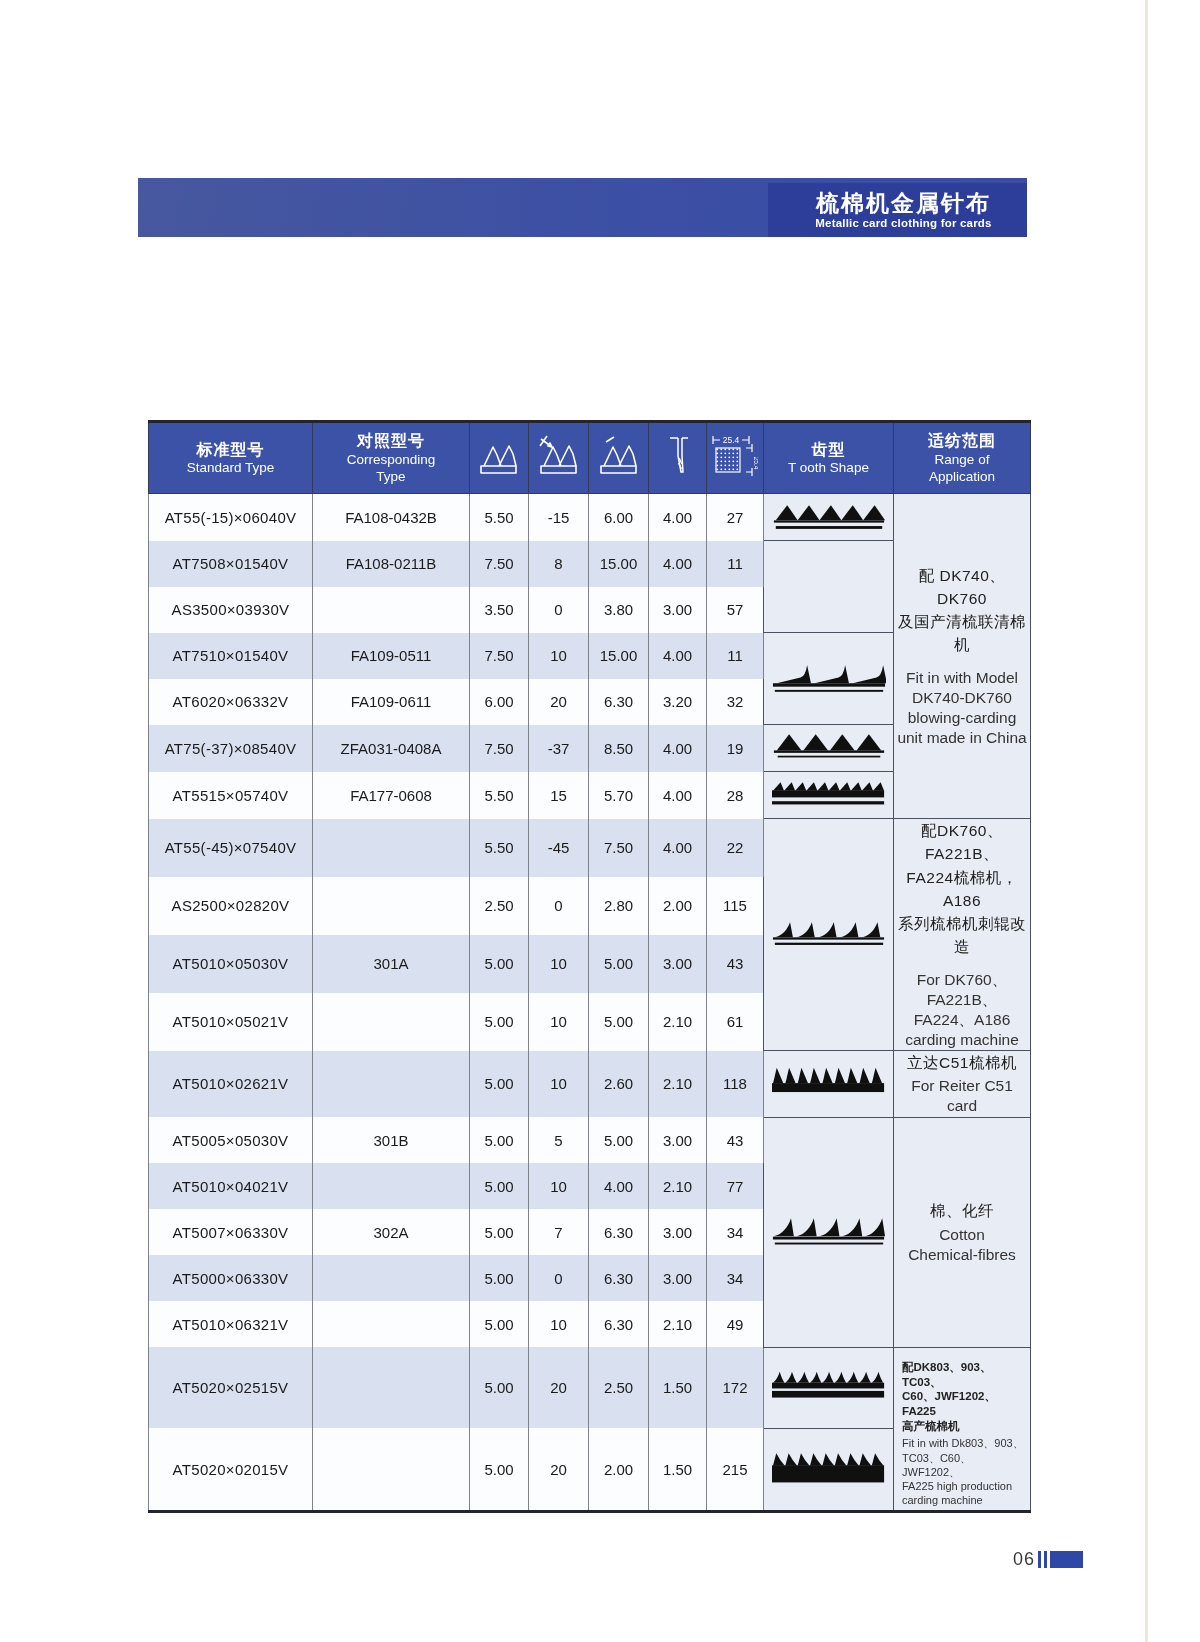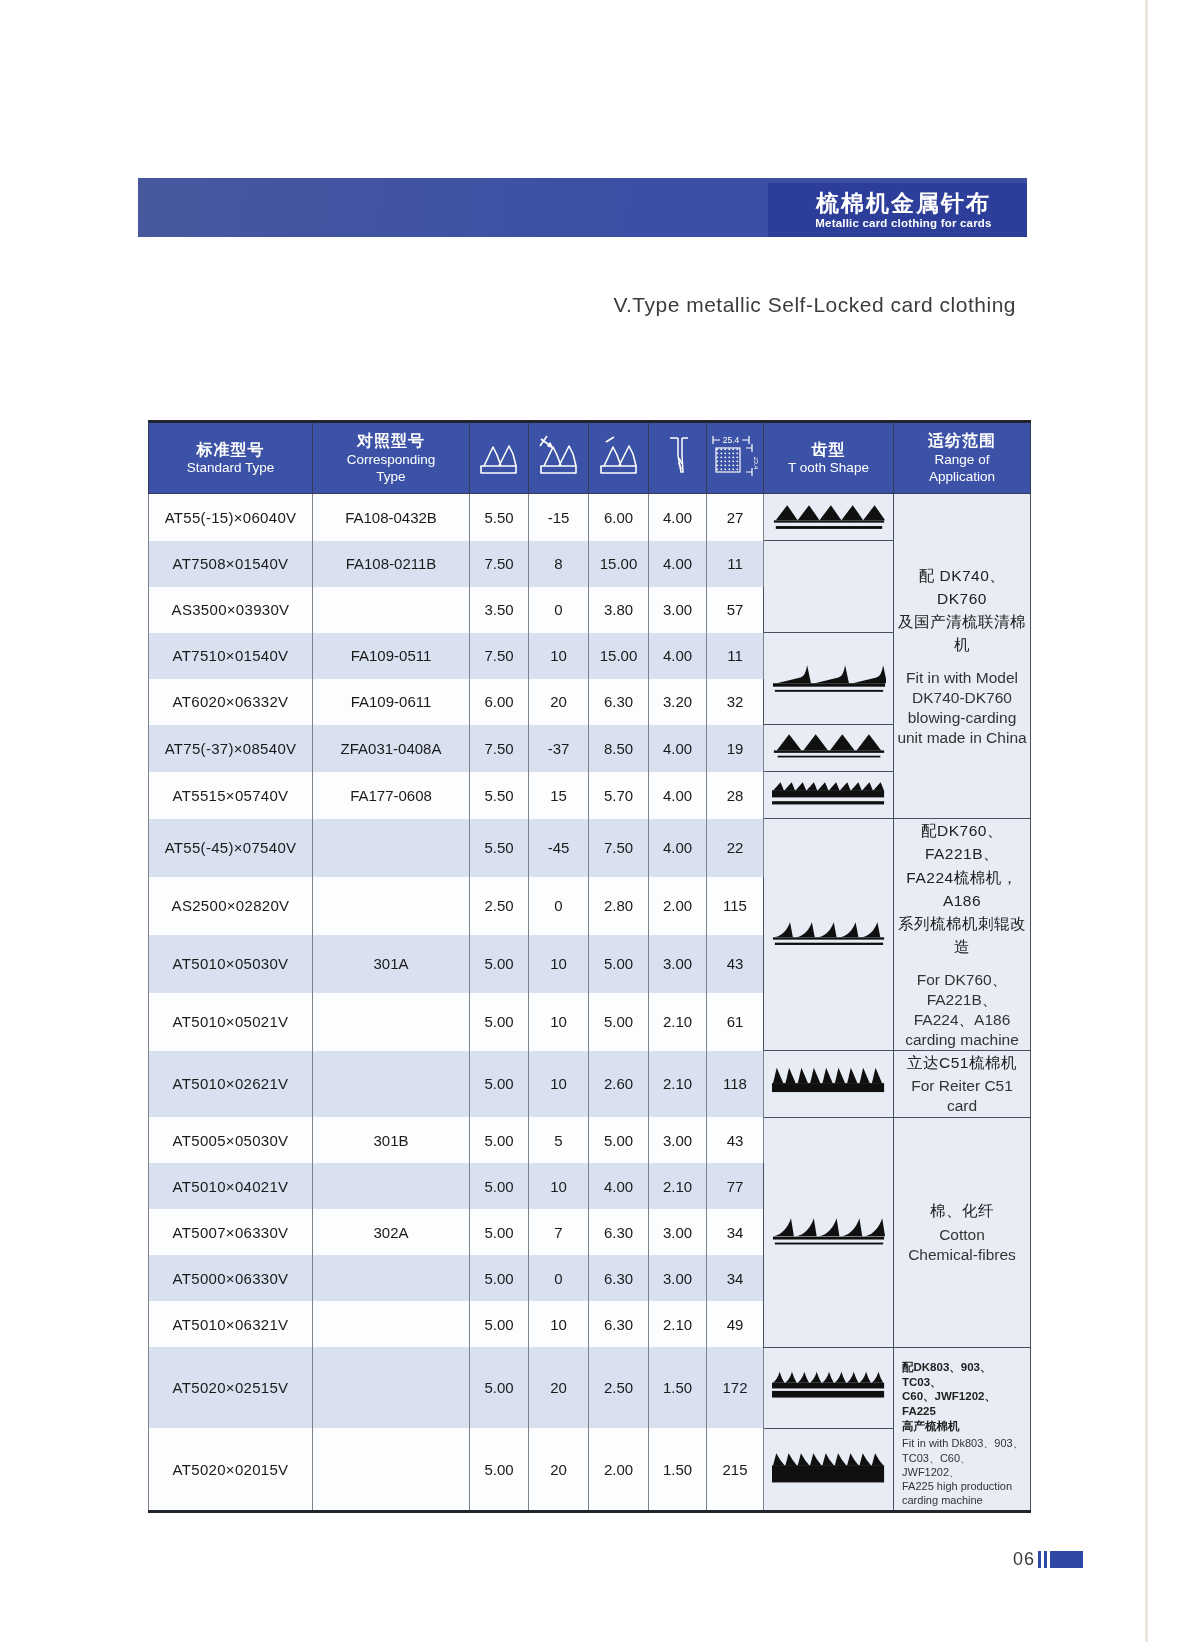--- a/index.html
+++ b/index.html
@@ -53,21 +53,20 @@
 
 <div class="banner">
   <div class="banner-box">
     <div class="banner-zh">梳棉机金属针布</div>
     <div class="banner-en">Metallic card clothing for cards</div>
   </div>
 </div>
 
 <div class="heading">
   <div class="heading-sub">
-    <div>V.Type metallic Self-Locked card clothing</div>
   </div>
 </div>
 
 <table class="spec-table">
   <colgroup>
     <col style="width:164px">
       <col style="width:157px">
       <col style="width:59px">
       <col style="width:60px">
     <col style="width:60px">

